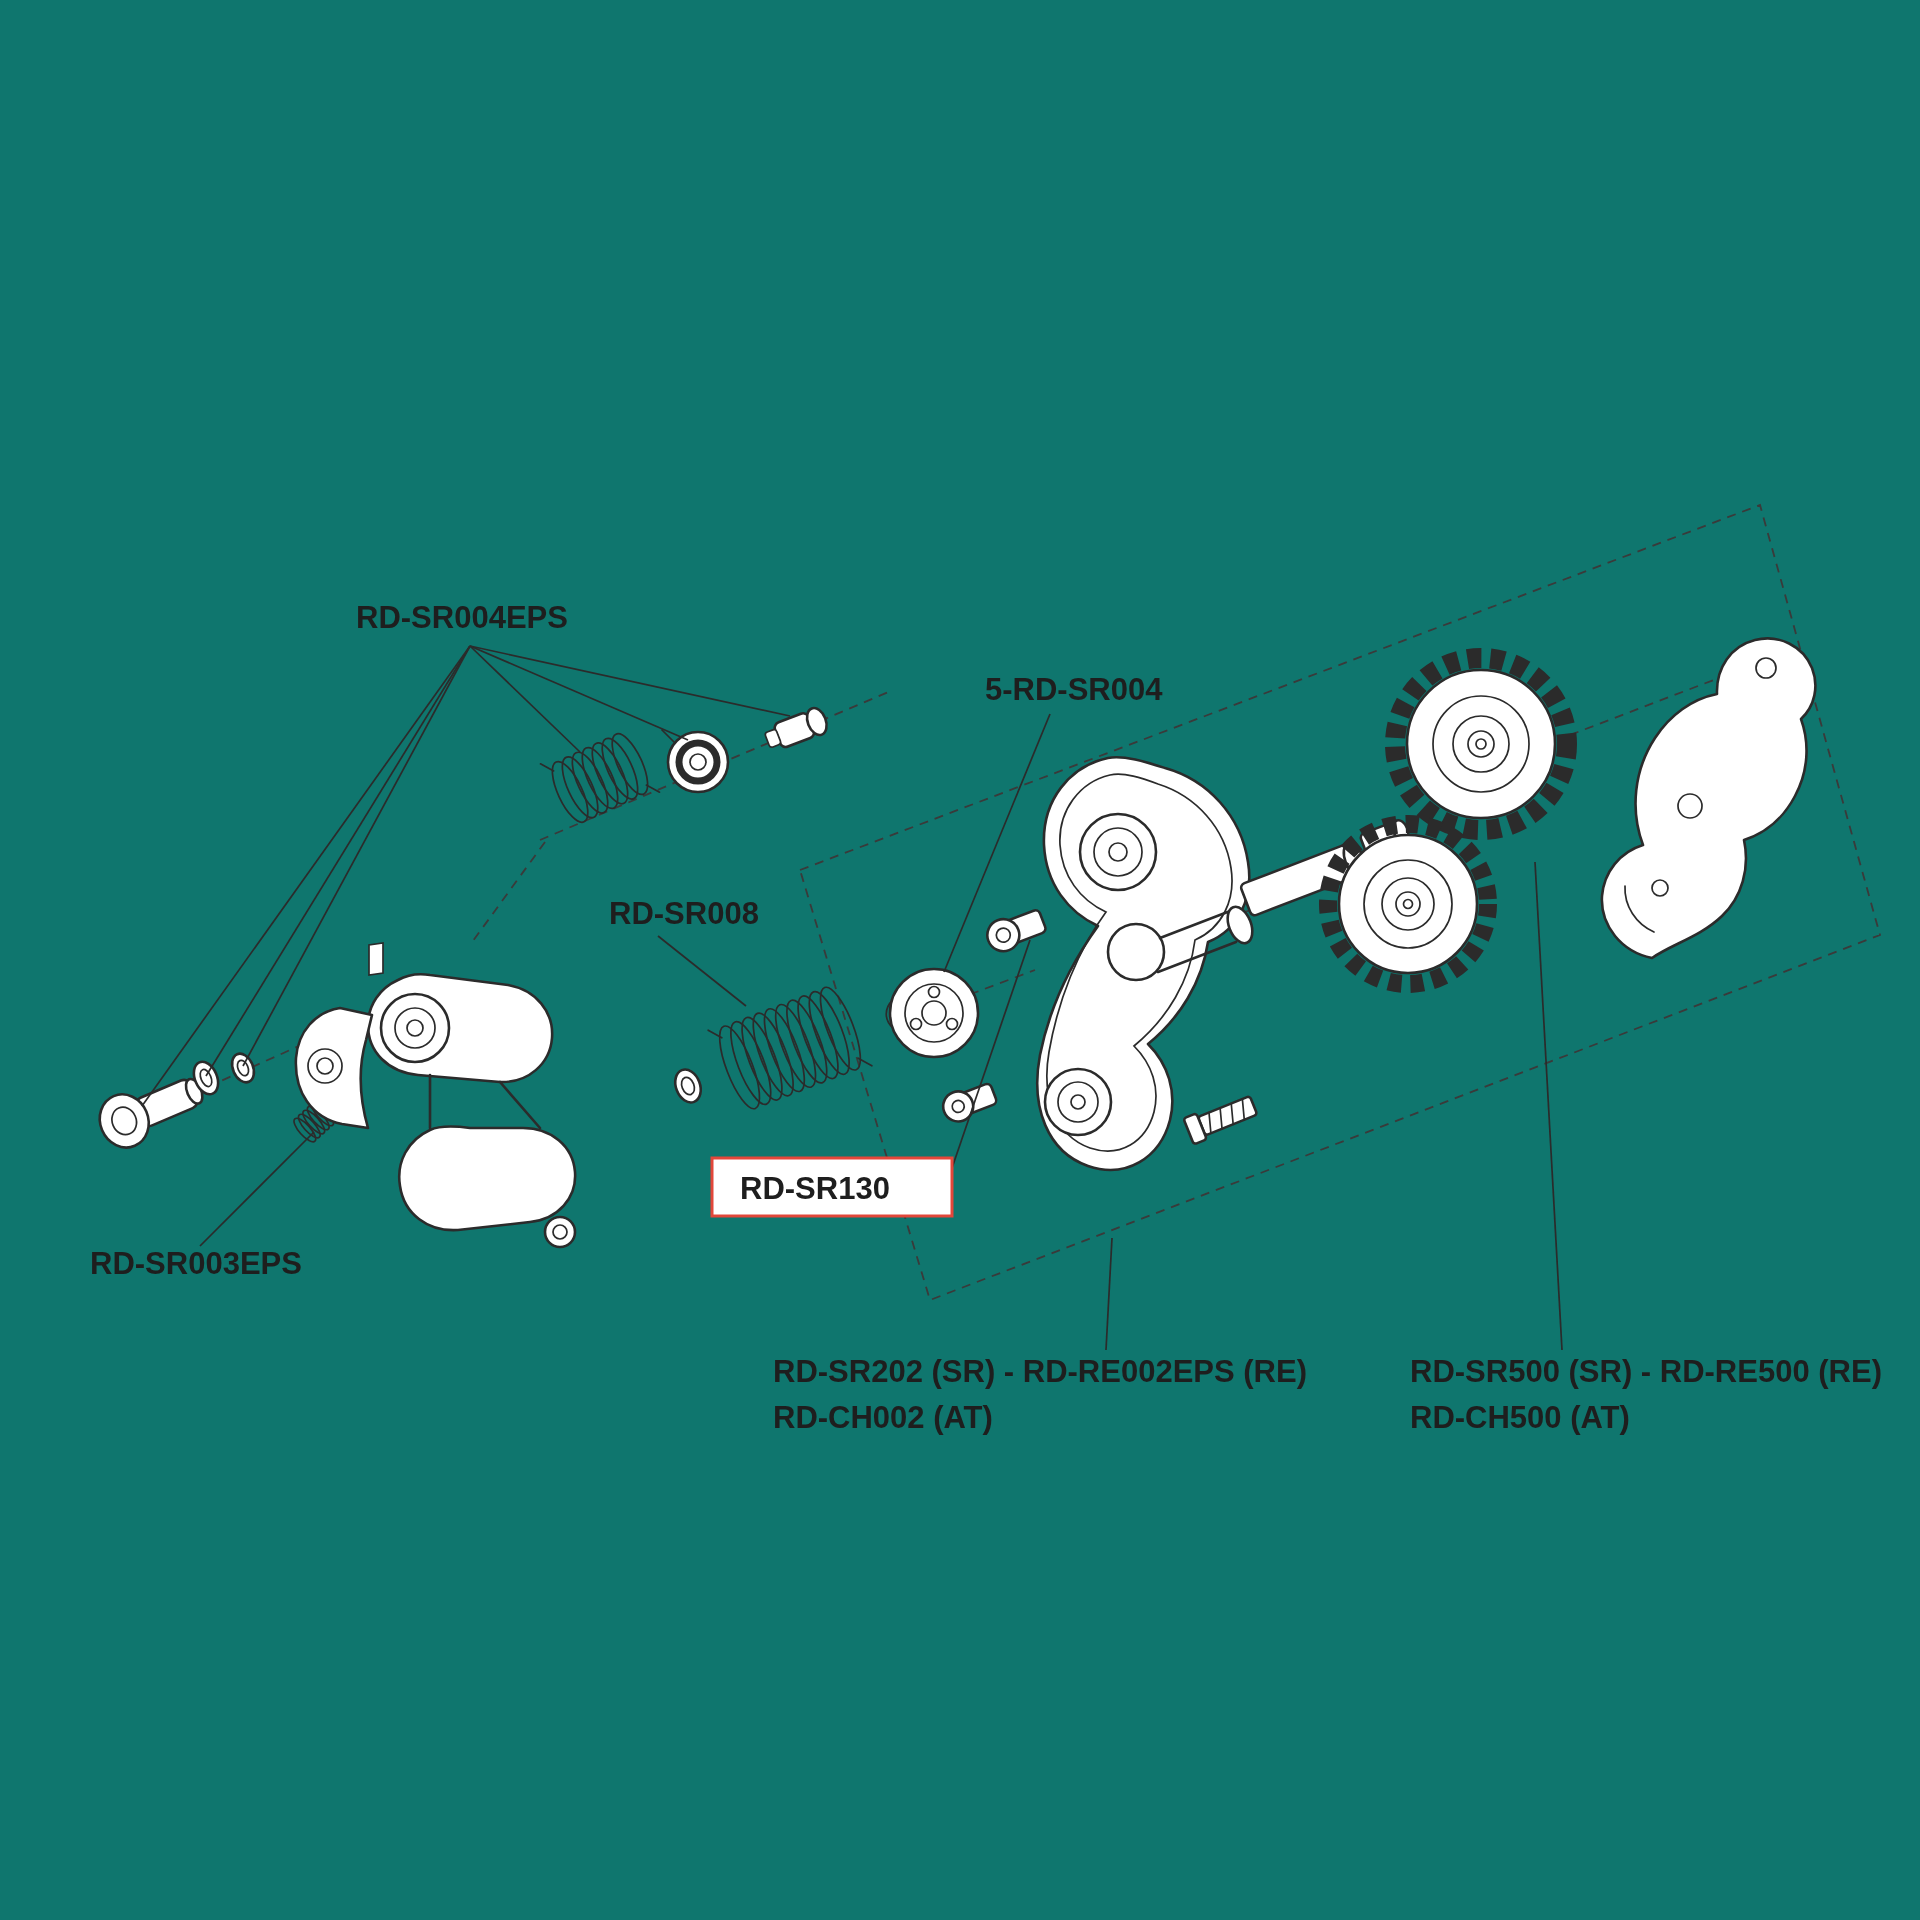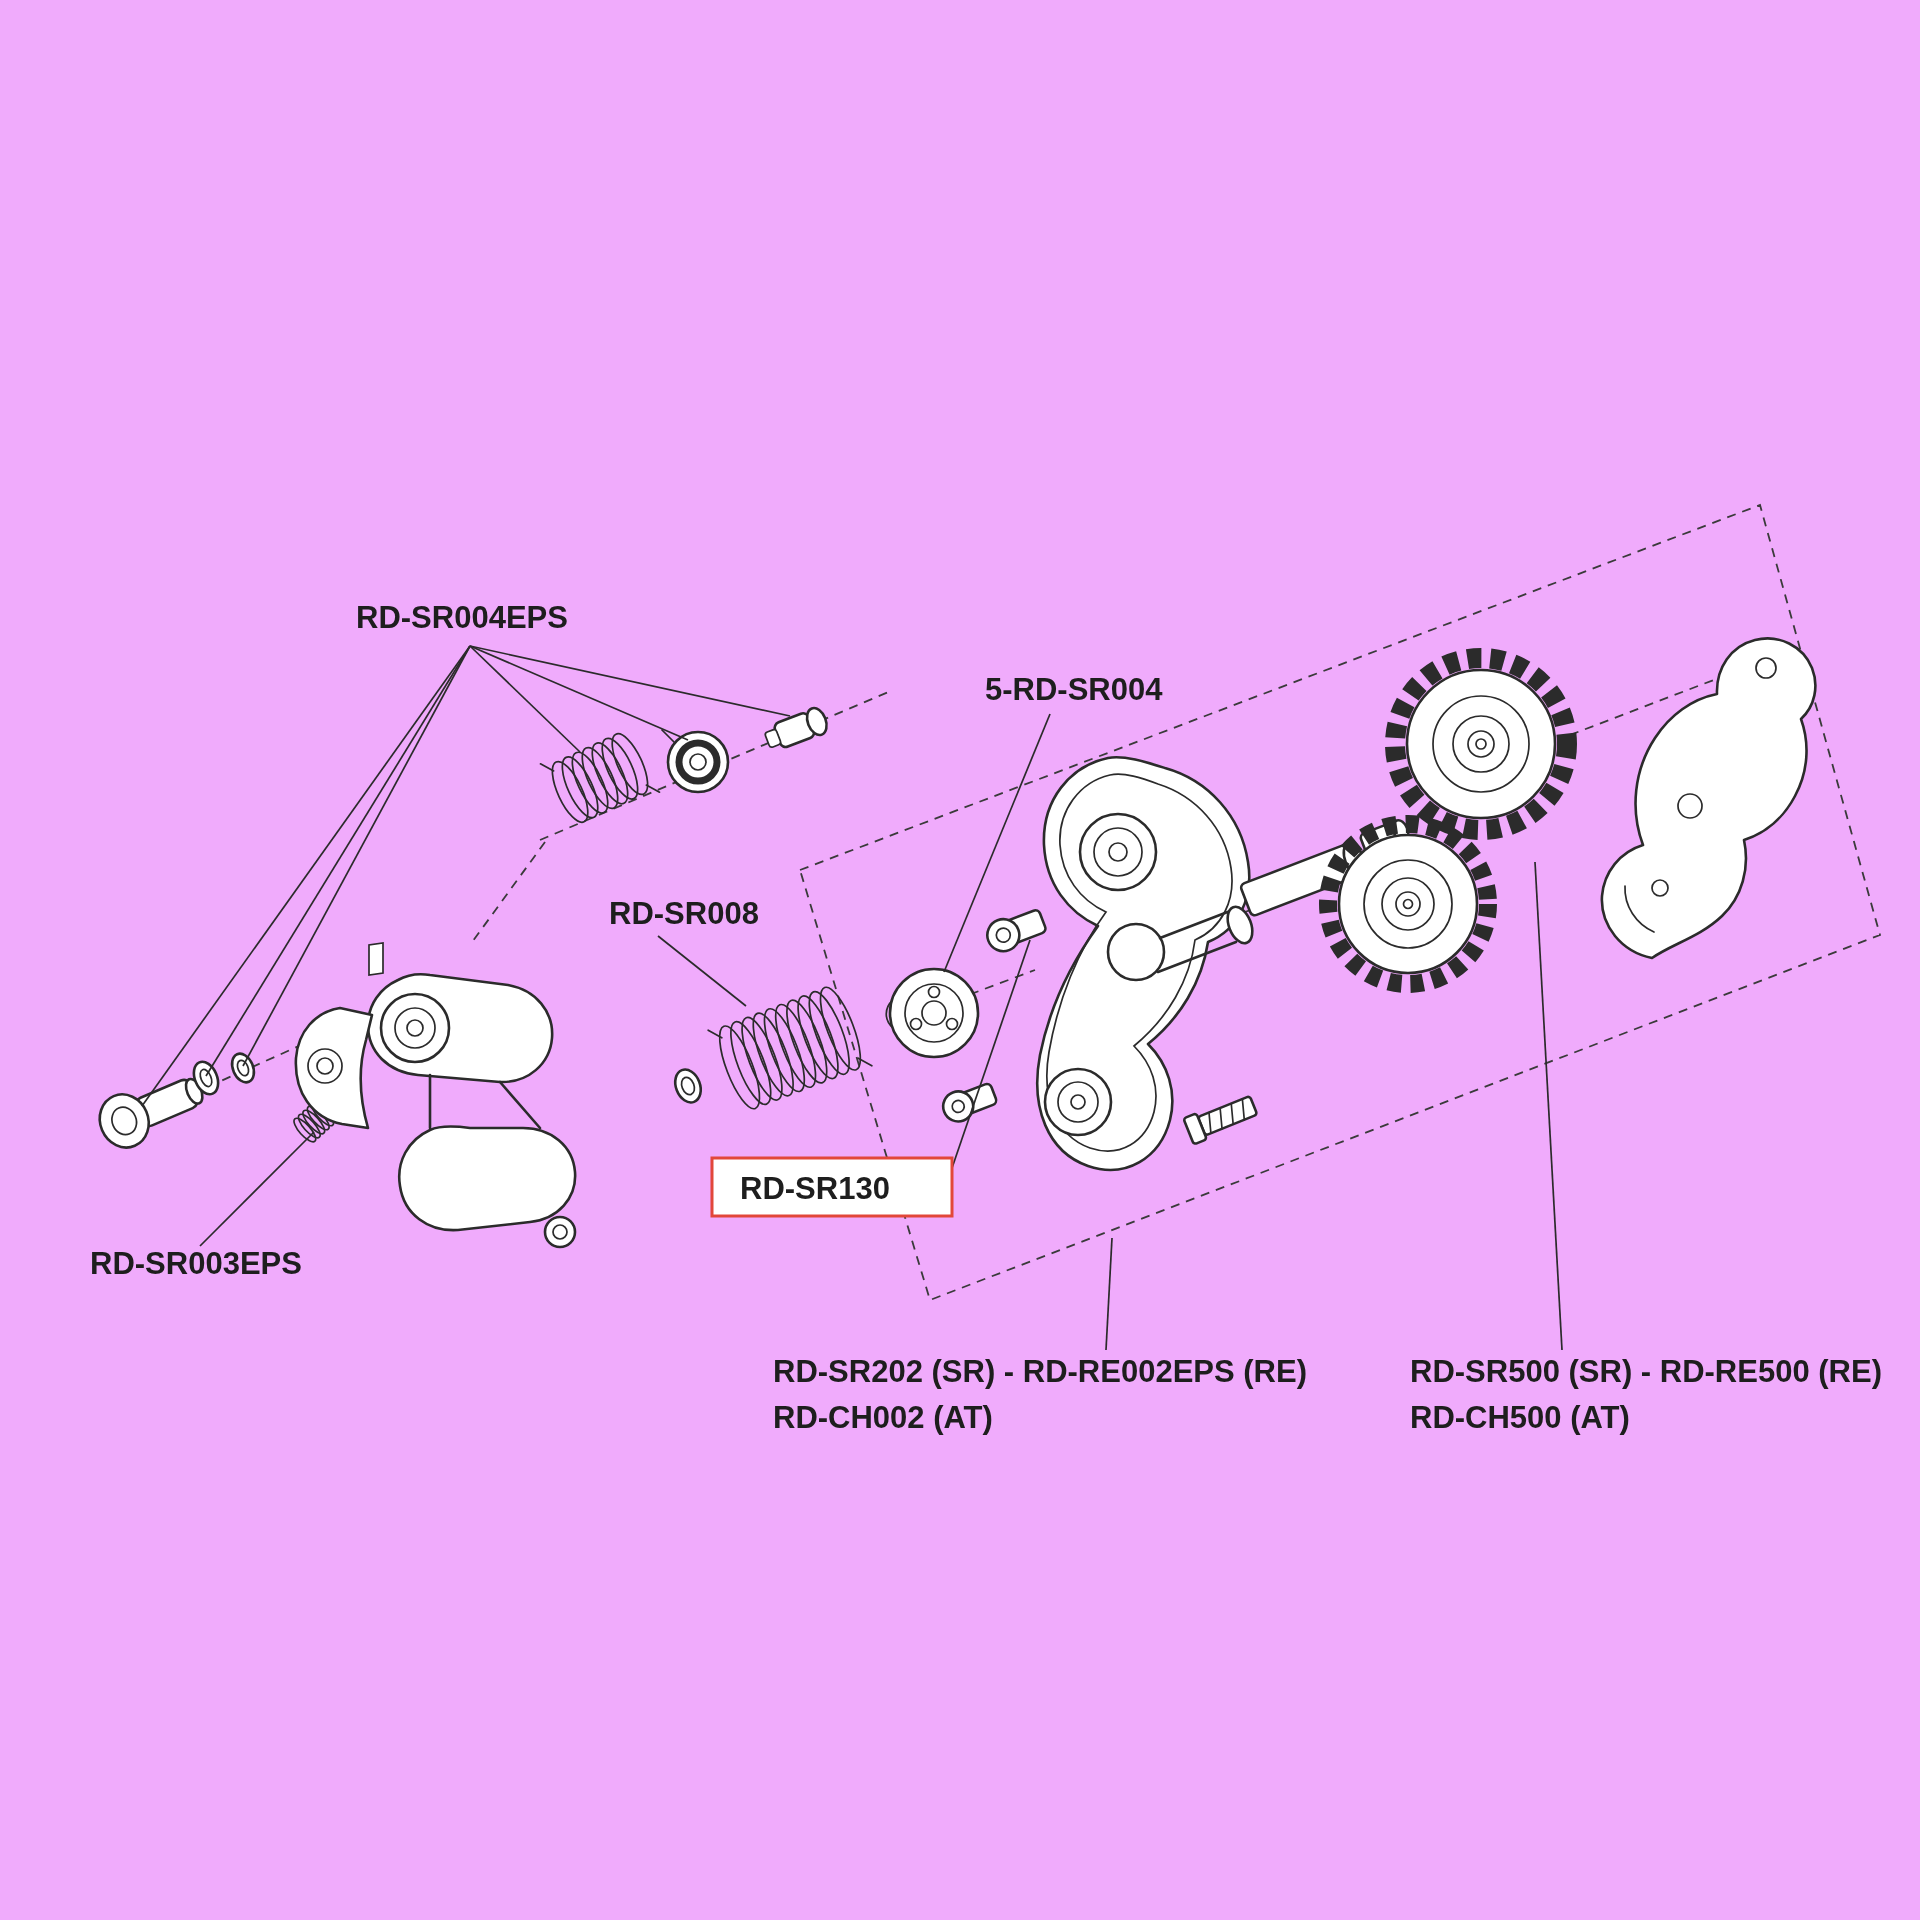--- a/index.html
+++ b/index.html
@@ -1,16 +1,16 @@
 <!DOCTYPE html>
 <html><head>
 <meta charset="utf-8">
 <style>
   html,body{margin:0;padding:0;background:#ffffff;}
-  .canvas{position:relative;width:1920px;height:1920px;background:#f0abfc;overflow:hidden;
+  .canvas{position:relative;width:1920px;height:1920px;background:#0f766e;overflow:hidden;
           font-family:"Liberation Sans",sans-serif;}
   svg{position:absolute;left:0;top:0;}
   .ln{fill:none;stroke:#2b2b2b;stroke-width:2.6;stroke-linecap:round;stroke-linejoin:round;}
   .thin{fill:none;stroke:#2b2b2b;stroke-width:1.7;stroke-linecap:round;}
   .dash{fill:none;stroke:#3a3a3a;stroke-width:1.8;stroke-dasharray:9 7;}
   .lead{fill:none;stroke:#2b2b2b;stroke-width:1.7;}
   .lbl{font-family:"Liberation Sans",sans-serif;font-weight:bold;font-size:31px;fill:#1e1e1e;}
   .wfill{fill:#ffffff;}
 </style>
 </head>

